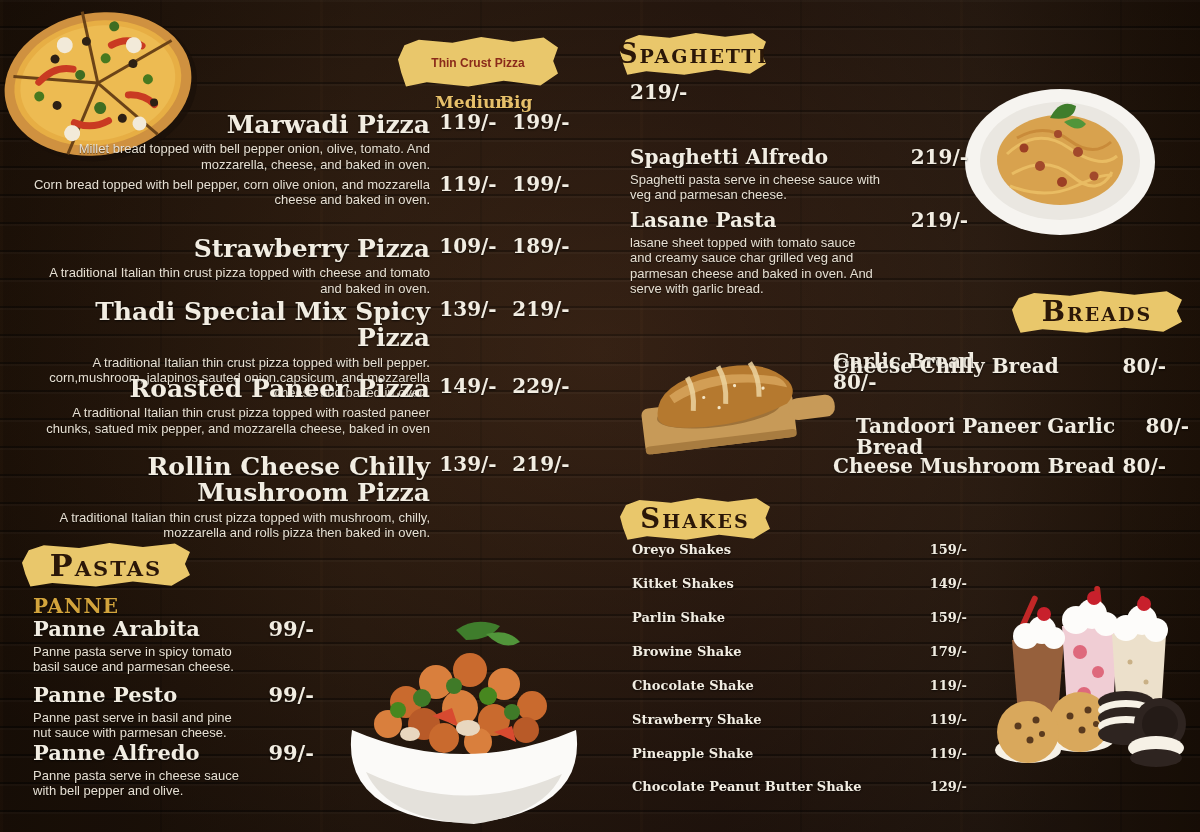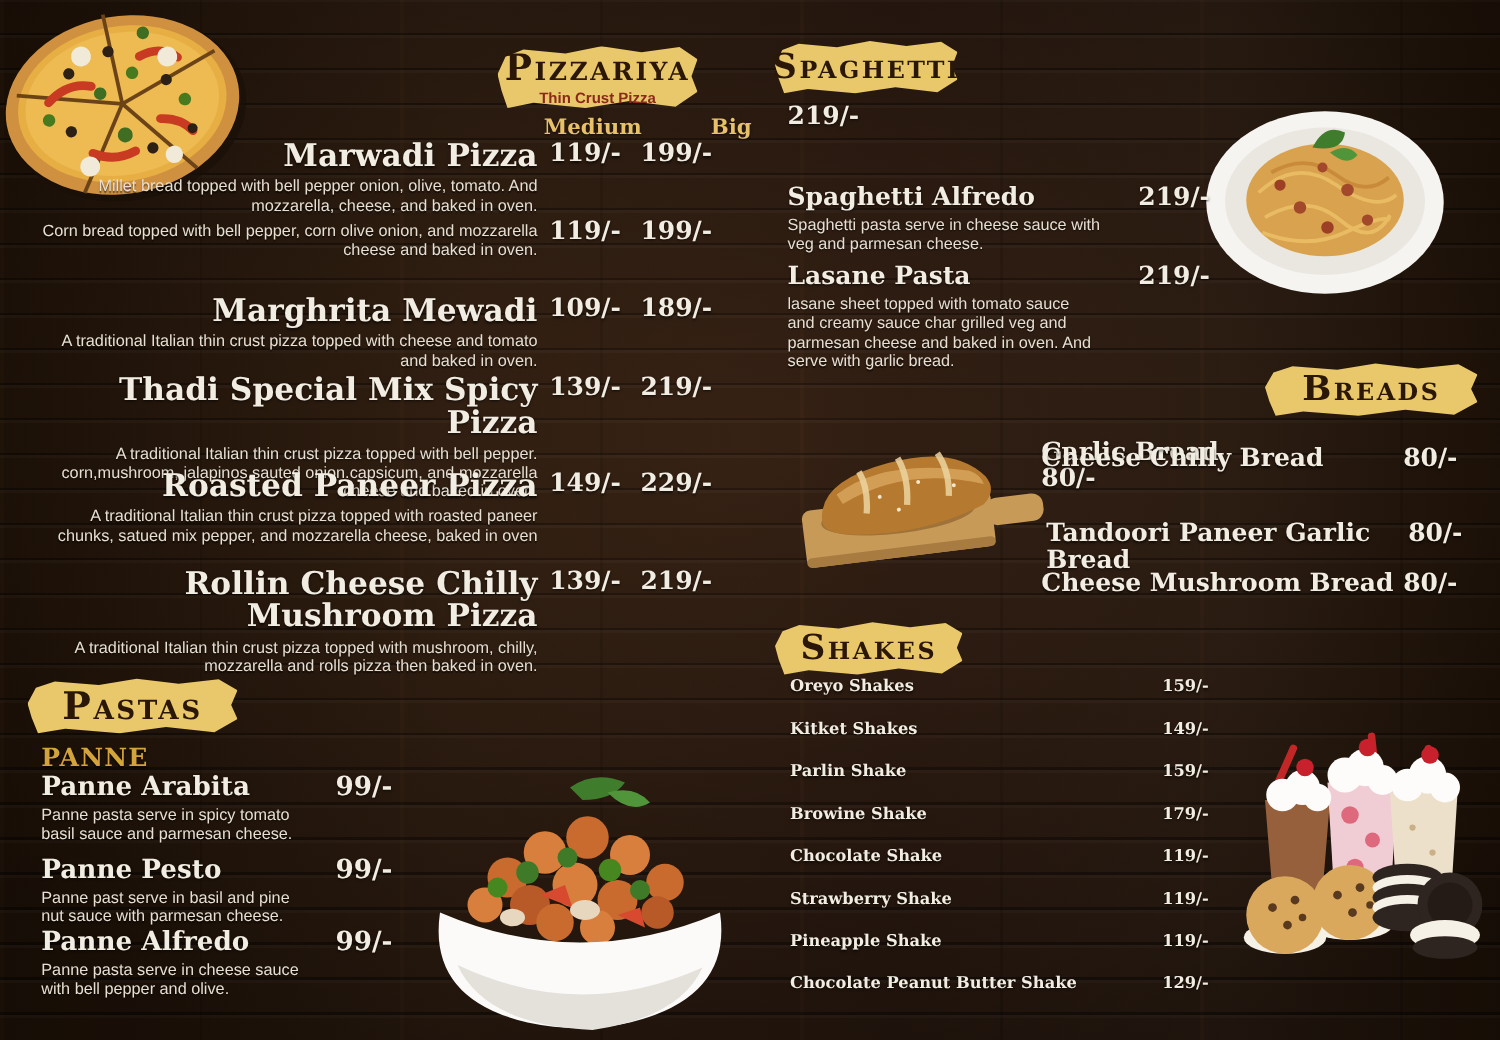--- a/index.html
+++ b/index.html
@@ -219,44 +219,43 @@
       <g>
         <circle cx="176" cy="142" r="26" fill="#2e2420"></circle>
         <circle cx="176" cy="142" r="18" fill="#241b17"></circle>
         <ellipse cx="172" cy="166" rx="28" ry="12" fill="#f6f1e6"></ellipse>
         <ellipse cx="172" cy="176" rx="26" ry="9" fill="#2e2420"></ellipse>
       </g>
     </svg>
   </div>
 
   <div class="brush" style="left:398px;top:36px;width:160px;height:52px;">
-    <div class="brush-title" style="font-size:20px;">Pizzariya</div>
     <div class="brush-sub">Thin Crust Pizza</div>
   </div>
   <div class="colhead" style="left:435px;top:92px;width:66px;">Medium</div>
-  <div class="colhead" style="left:507px;top:92px;width:68px;padding-left:44px;">Big</div>
+  <div class="colhead" style="left:482px;top:92px;width:68px;">Big</div>
 
   <div class="pz-row" style="top:112px;">
     <div class="pz-info">
         <div class="nm pz-name">Marwadi Pizza</div>
       <div class="ds pz-desc">Millet bread topped with bell pepper onion, olive, tomato. And mozzarella, cheese, and baked in oven.</div>
       </div>
     <div class="pr pz-m">119/-</div>
     <div class="pr pz-b">199/-</div>
   </div>
   <div class="pz-row" style="top:174px;">
     <div class="pz-info">
       <div class="ds pz-desc">Corn bread topped with bell pepper, corn olive onion, and mozzarella cheese and baked in oven.</div>
       </div>
     <div class="pr pz-m">119/-</div>
     <div class="pr pz-b">199/-</div>
   </div>
   <div class="pz-row" style="top:236px;">
     <div class="pz-info">
-        <div class="nm pz-name">Marghrita Mewadi</div>
+        <div class="nm pz-name">Strawberry Pizza</div>
       <div class="ds pz-desc">A traditional Italian thin crust pizza topped with cheese and tomato and baked in oven.</div>
       </div>
     <div class="pr pz-m">109/-</div>
     <div class="pr pz-b">189/-</div>
   </div>
   <div class="pz-row" style="top:299px;">
     <div class="pz-info">
         <div class="nm pz-name">Thadi Special Mix Spicy Pizza</div>
       <div class="ds pz-desc">A traditional Italian thin crust pizza topped with bell pepper. corn,mushroom, jalapinos,sauted onion.capsicum, and mozzarella cheese and baked in oven.</div>
       </div>
@@ -334,21 +333,21 @@
   </div>
 
   <div class="r-row" style="left:833px;top:351px;width:333px;flex-direction:column;">
     <div class="nm r-name">Garlic Bread</div>
     <div class="pr r-price">80/-</div>
   </div>
   <div class="r-row" style="left:833px;top:356px;width:333px;">
     <div class="nm r-name">Cheese Chilly Bread</div>
     <div class="pr r-price">80/-</div>
   </div>
-  <div class="r-row" style="left:837px;top:416px;width:333px;">
+  <div class="r-row" style="left:856px;top:416px;width:333px;">
     <div class="nm r-name">Tandoori Paneer Garlic Bread</div>
     <div class="pr r-price">80/-</div>
   </div>
   <div class="r-row" style="left:833px;top:456px;width:333px;">
     <div class="nm r-name">Cheese Mushroom Bread</div>
     <div class="pr r-price">80/-</div>
   </div>
 
   <div class="brush" style="left:620px;top:497px;width:150px;height:44px;">
     <div class="brush-title" style="font-size:19px;">Shakes</div>

